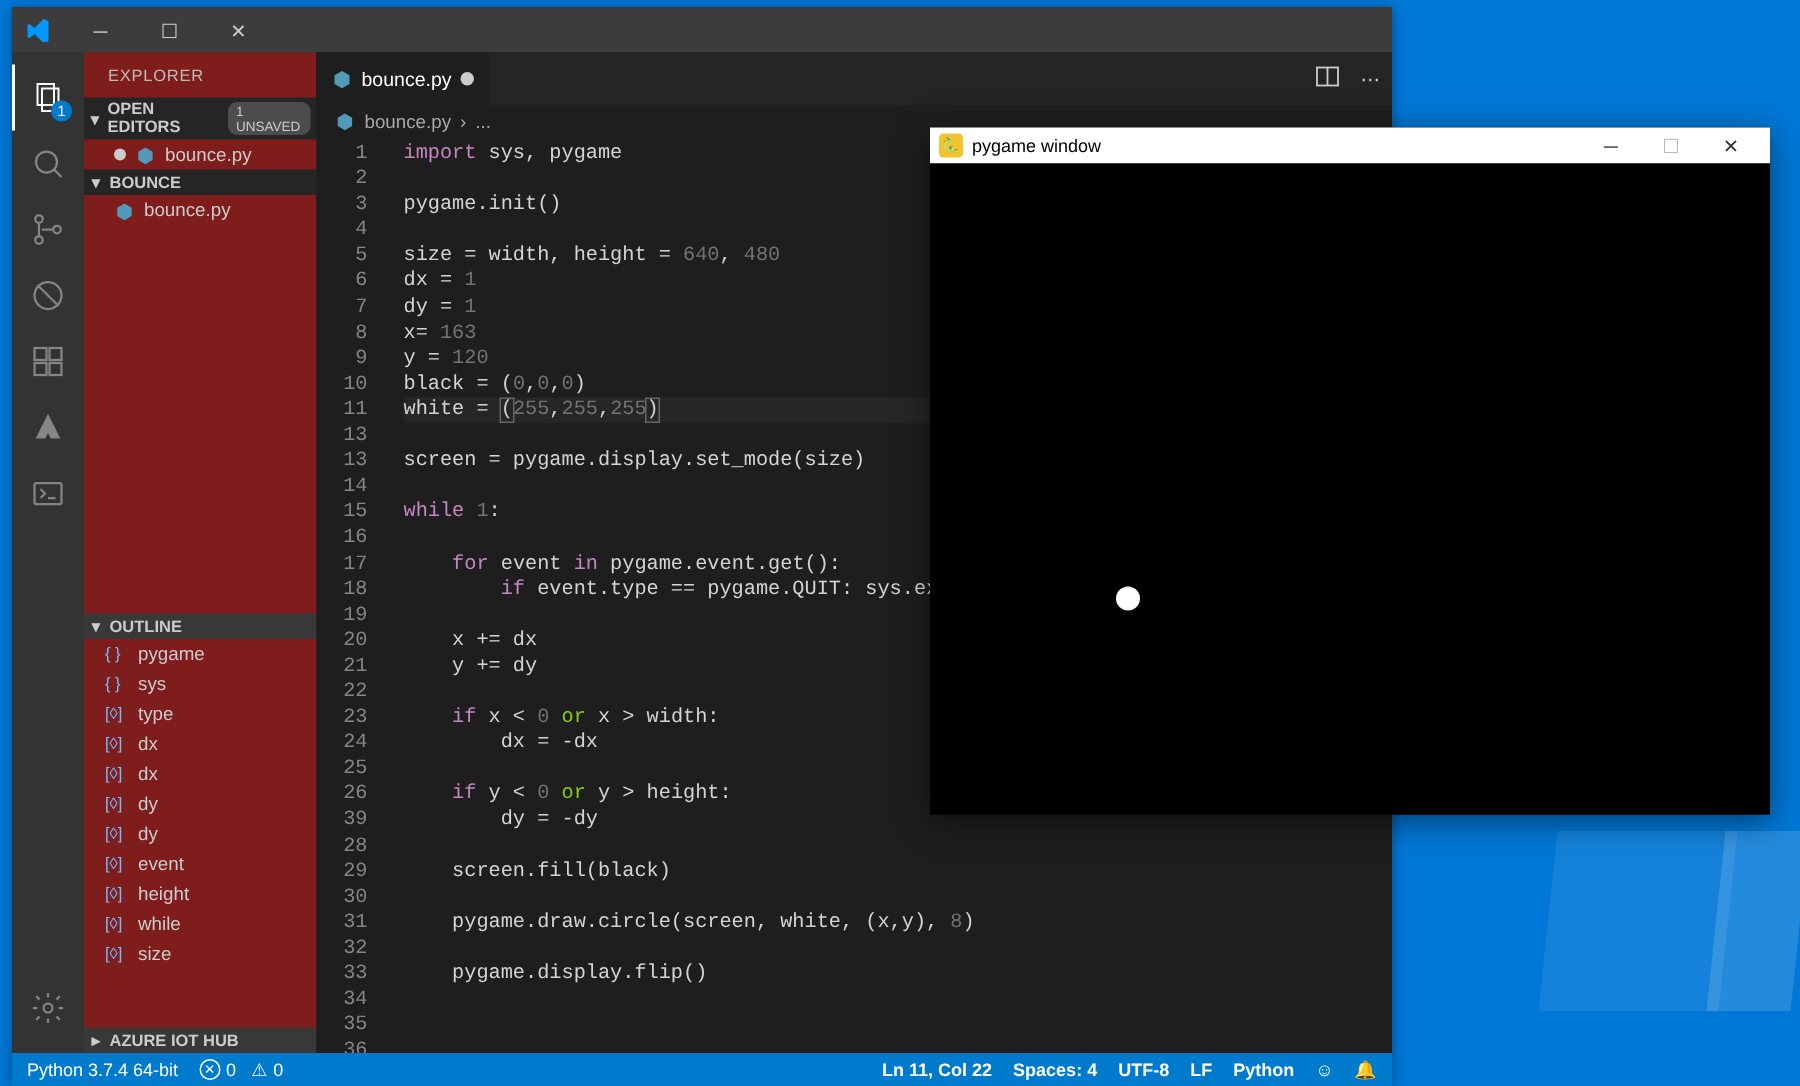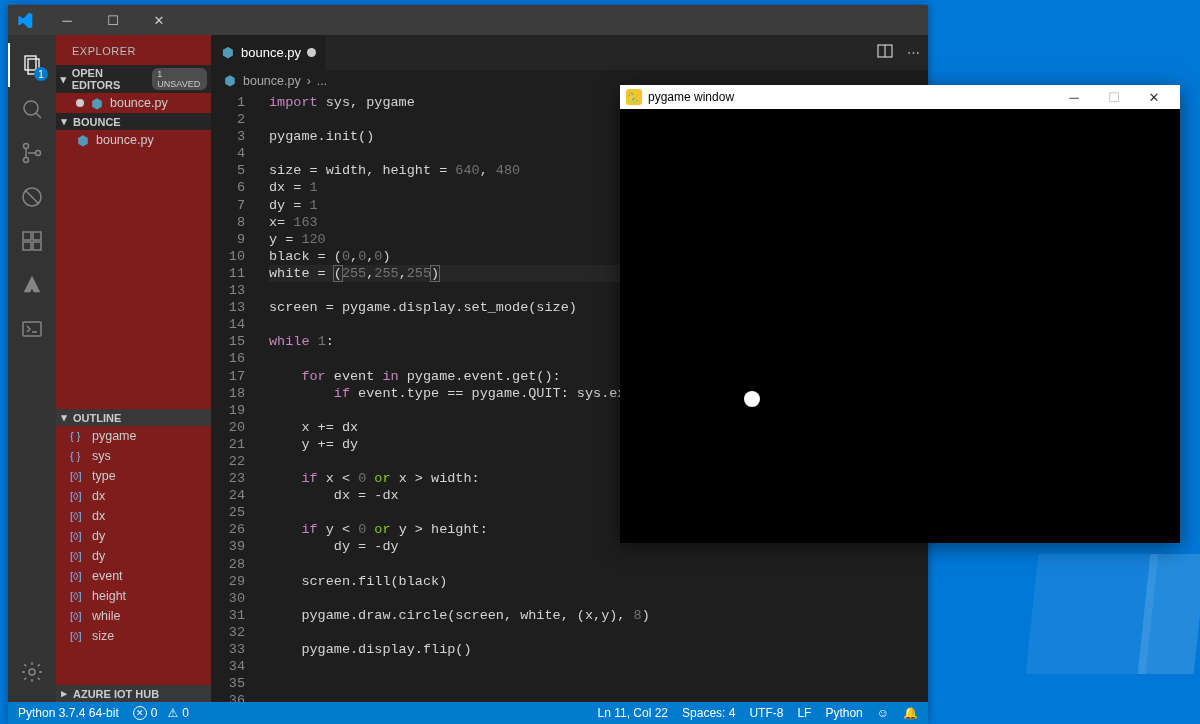--- a/index.html
+++ b/index.html
@@ -106,21 +106,21 @@
   .code .kw2 { color:#84cc16; }
   .code .num { color:#737373; }
   .code .hl { background:rgba(255,255,255,0.04); display:inline-block; width:100%;font-family:Liberation Mono, monospace;}
   .bracket { outline:1px solid #666; }
   
   .statusbar {
     height:22px; background:#007acc; color:#fff;
     display:flex; align-items:center; font-size:12px;
     padding:0 10px; gap:14px;
   }
-  .status-right { margin-left:auto; display:flex; align-items:center; gap:14px;}
+  .status-right { margin-left:auto; display:flex; align-items:center; gap:14px;font-weight:bold;}
   .status-item { display:flex; align-items:center; gap:4px;}
   .circ-icon{ display:inline-flex; width:14px; height:14px; border:1.5px solid #fff; border-radius:50%; align-items:center; justify-content:center; font-size:9px;}
   
   .pygame-window {
     position:absolute; left:620px; top:85px;
     width:560px; height:458px; background:#000;
     box-shadow: 0 4px 20px rgba(0,0,0,0.5);
   }
   .pygame-title {
     height:24px; background:#ffffff; color:#000;

